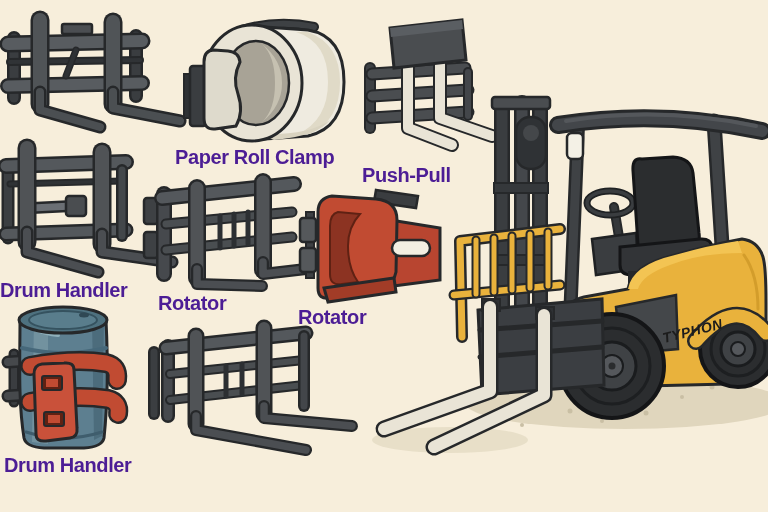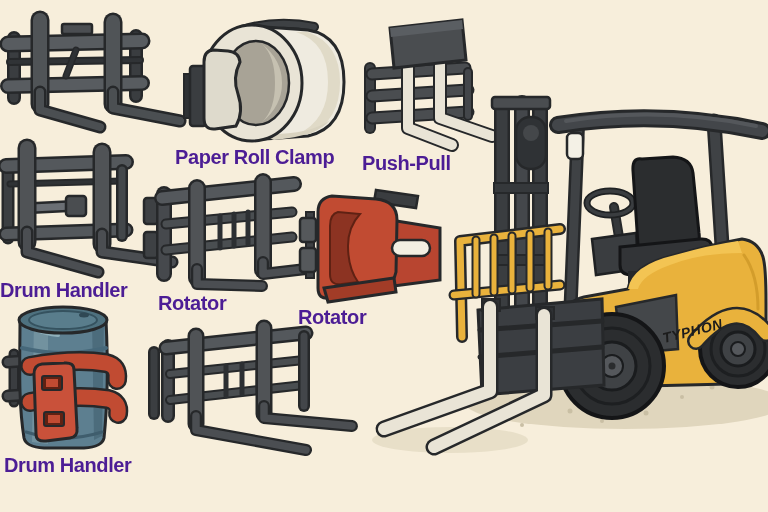--- a/index.html
+++ b/index.html
@@ -306,19 +306,19 @@
         <rect x="166" y="212" width="18" height="12" fill="#2e3134" stroke="#26282a" stroke-width="2"></rect>
         <path class="ol" stroke-width="17" d="M120 212 L120 296 L14 334"></path>
           <path class="fl" stroke="#e9e4d6" stroke-width="12" d="M120 212 L120 296 L14 334"></path>
         <path class="ol" stroke-width="17" d="M174 220 L174 300 L64 352"></path>
           <path class="fl" stroke="#e9e4d6" stroke-width="12" d="M174 220 L174 300 L64 352"></path>
       </g>
     </svg>
   </figure>
 
   <div class="label" style="left:175px;top:146px;width:185px">Paper Roll Clamp</div>
-  <div class="label" style="left:362px;top:152px;width:125px">Push-Pull</div>
+  <div class="label" style="left:362px;top:164px;width:125px">Push-Pull</div>
   <div class="label" style="left:0px;top:279px;width:132px">Drum Handler</div>
   <div class="label" style="left:158px;top:292px;width:132px">Rotator</div>
   <div class="label" style="left:298px;top:306px;width:128px">Rotator</div>
   <div class="label" style="left:4px;top:454px;width:135px">Drum Handler</div>
 
 </div>
 
 </body></html>

